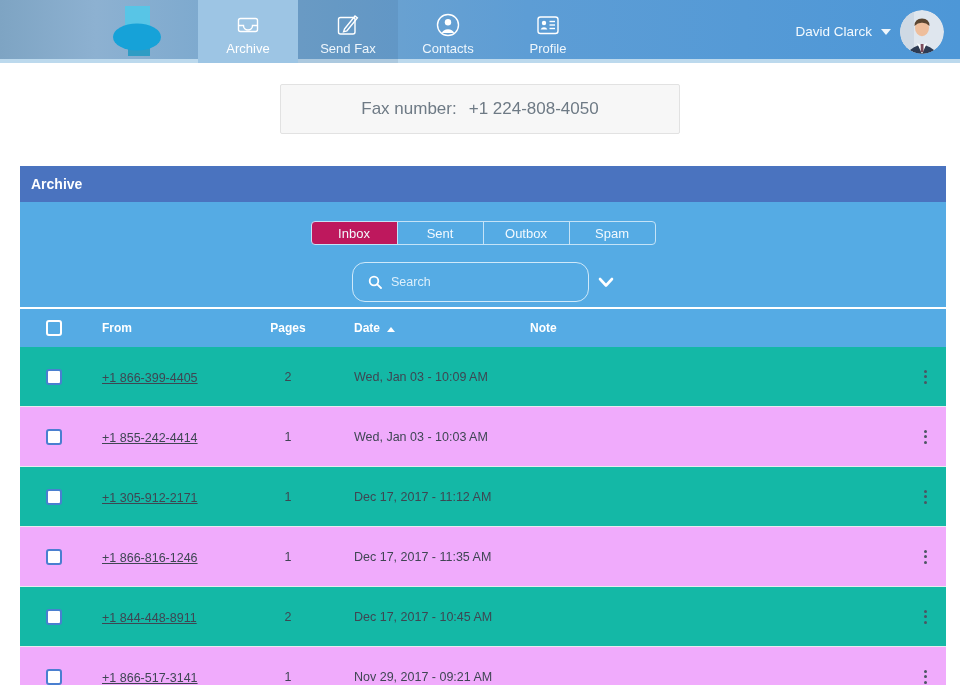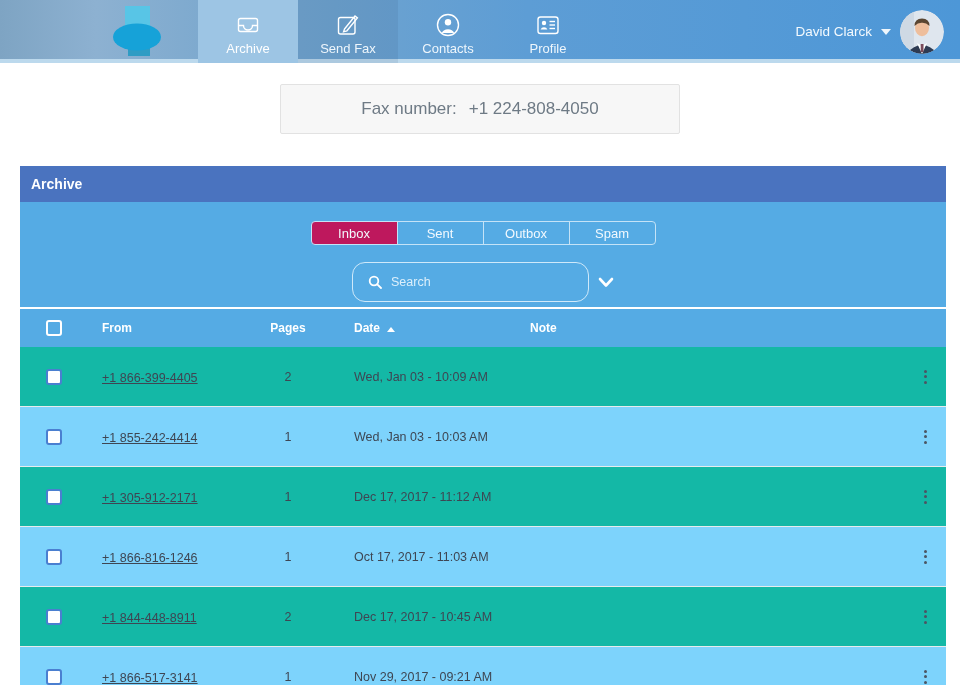--- a/index.html
+++ b/index.html
@@ -58,21 +58,21 @@
   .thead { height:38px; background:#55abe4; }
   .thead .hlabel { color:#fff; font-size:12px; font-weight:bold; }
   .col-pages { justify-self:center; text-align:right; }
   .col-date { padding-left:20px; }
   .col-note { padding-left:28px; }
   .sort-arrow { display:inline-block; width:0; height:0; border-left:4px solid transparent;
     border-right:4px solid transparent; border-bottom:5px solid #fff; margin-left:7px; }
   .cbx { width:16px; height:16px; border-radius:3px; display:inline-block; cursor:pointer; }
   .cbx.header { border:2px solid #ffffff; background:transparent; }
   .cbx.row { border:2px solid #4a7fd0; background:#ffffff; }
-  .trow { height:60px; border-bottom:1px solid #e8ebee; background:#7dd3fc; }
+  .trow { height:60px; border-bottom:1px solid #e8ebee; background:#f0abfc; }
   .trow.odd { background:#14b8a6; }
   .trow .from a { color:#3e4653; font-size:12.5px; text-decoration:underline; cursor:pointer; }
   .trow .pages, .trow .date { color:#3e4653; font-size:12.5px; }
   .dots { justify-self:center; display:flex; flex-direction:column; gap:2.5px; cursor:pointer; }
   .dots i { width:3px; height:3px; border-radius:50%; background:#4b5563; display:block; }
 </style>
 </head>
 <body>
 
 <div class="nav">
@@ -221,21 +221,21 @@
     <span class="dots">
         <i></i>
         <i></i>
         <i></i>
       </span>
   </div>
   <div class="grid-row trow">
     <span class="cbx row"></span>
     <span class="from"><a>+1 866-816-1246</a></span>
     <span class="pages col-pages">1</span>
-    <span class="date col-date">Oct 17, 2017 - 11:03 AM</span>
+    <span class="date col-date">Dec 17, 2017 - 11:35 AM</span>
     <span class="col-note"></span>
     <span class="dots">
         <i></i>
         <i></i>
         <i></i>
       </span>
   </div>
   <div class="grid-row trow odd">
     <span class="cbx row"></span>
     <span class="from"><a>+1 844-448-8911</a></span>

